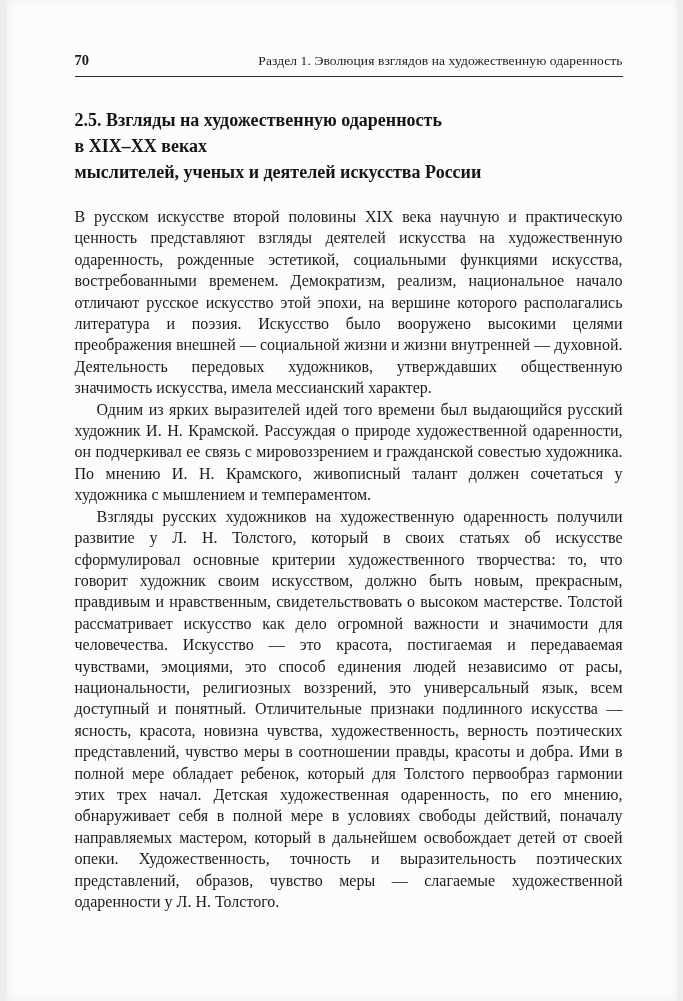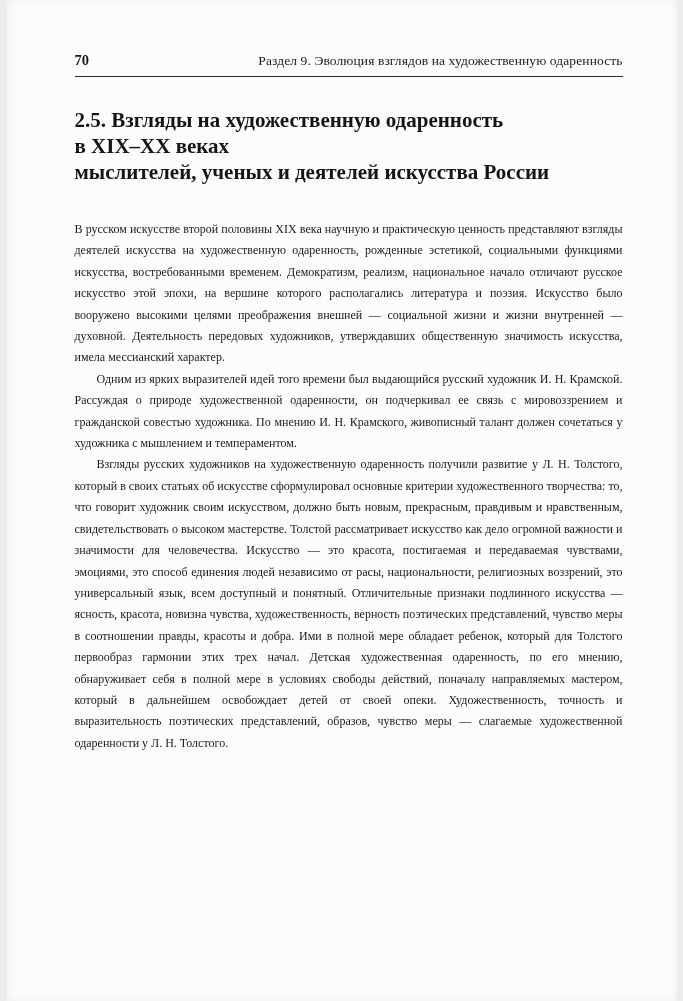--- a/index.html
+++ b/index.html
@@ -35,48 +35,48 @@
   .page-number {
     font-weight: bold;
     font-size: 14.5px;
   }
   .running-title {
     text-align: right;
     letter-spacing: 0.1px;
   }
   .section-heading {
     margin: 30px 0 0 0;
-    font-size: 21px;
+    font-size: 18px;
     font-weight: bold;
     line-height: 26px;
     color: #151515;
   }
   .body-text {
-    margin-top: 34px;
-    font-size: 12px;
+    margin-top: 21px;
+    font-size: 16px;
     line-height: 21.4px;
     text-align: justify;
   }
   .body-text p {
     margin: 0;
     text-indent: 22px;
   }
   .body-text p.no-indent {
     text-indent: 0;
   }
 </style>
 </head>
 <body>
 
 <div class="scan">
   <div class="page-content">
 
     <div class="running-header">
       <span class="page-number">70</span>
-      <span class="running-title">Раздел 9. Эволюция взглядов на художественную одаренность</span>
+      <span class="running-title">Раздел 1. Эволюция взглядов на художественную одаренность</span>
     </div>
 
     <h1 class="section-heading">
       <div>2.5. Взгляды на художественную одаренность</div>
       <div>в XIX–XX веках</div>
       <div>мыслителей, ученых и деятелей искусства России</div>
     </h1>
 
     <div class="body-text">
       <p class="no-indent">В русском искусстве второй половины XIX века научную и практическую ценность представляют взгляды деятелей искусства на художественную одаренность, рожденные эстетикой, социальными функциями искусства, востребованными временем. Демократизм, реализм, национальное начало отличают русское искусство этой эпохи, на вершине которого располагались литература и поэзия. Искусство было вооружено высокими целями преображения внешней — социальной жизни и жизни внутренней — духовной. Деятельность передовых художников, утверждавших общественную значимость искусства, имела мессианский характер.</p>

